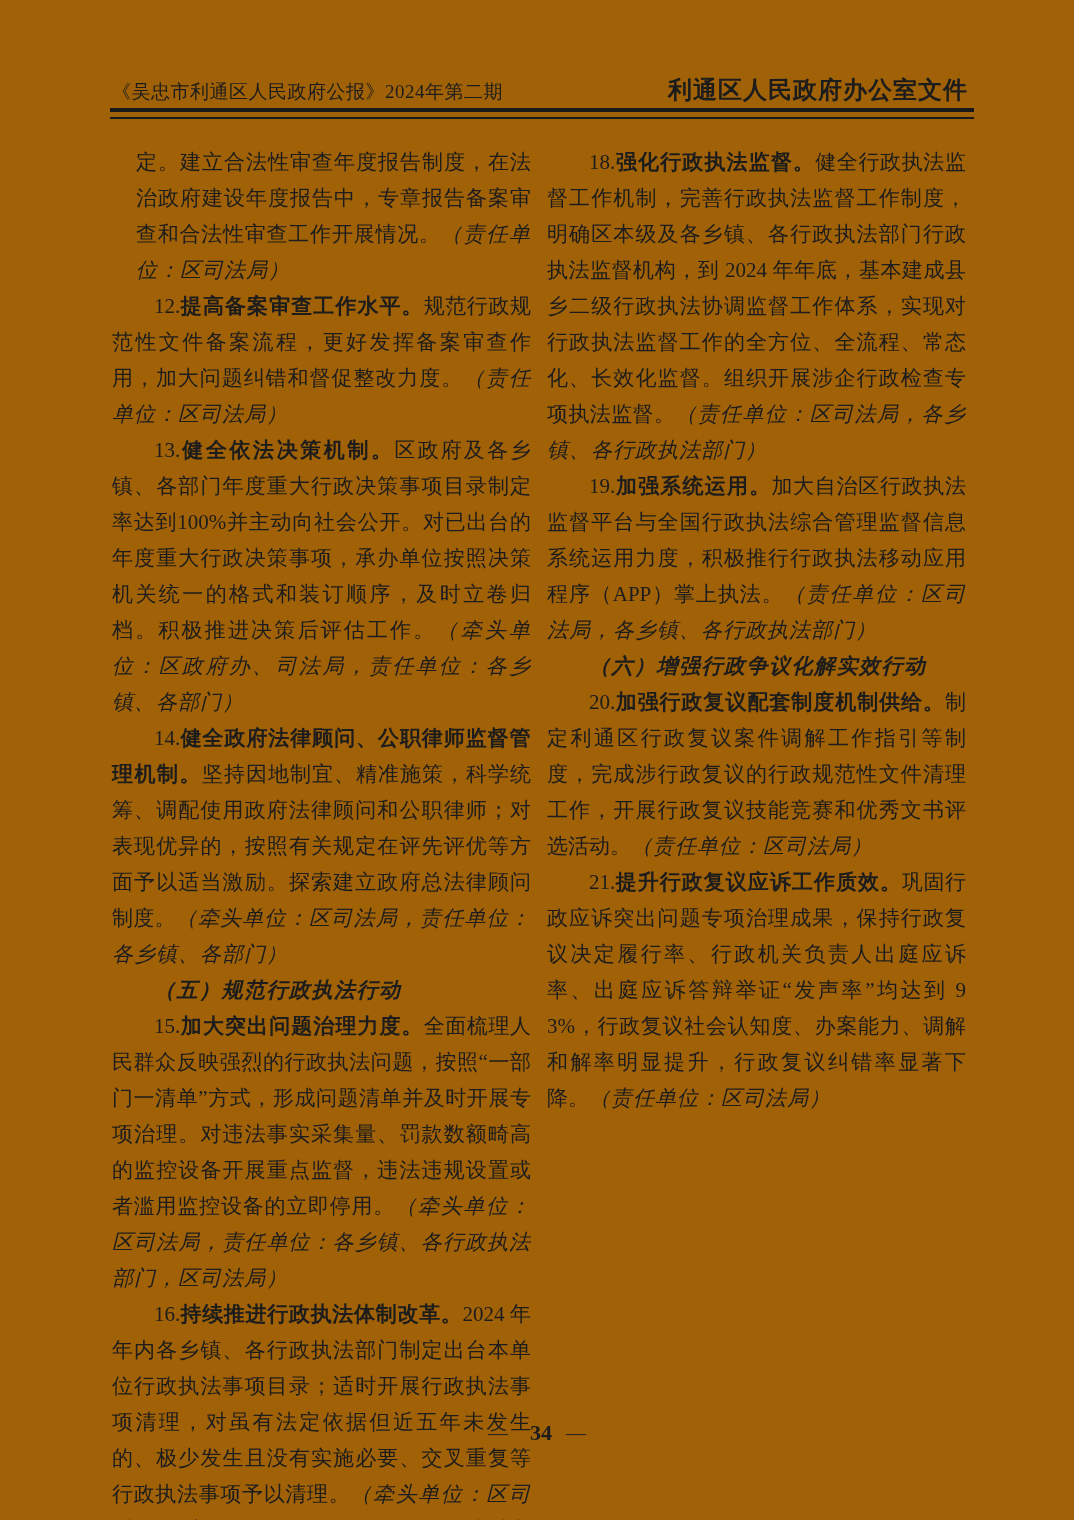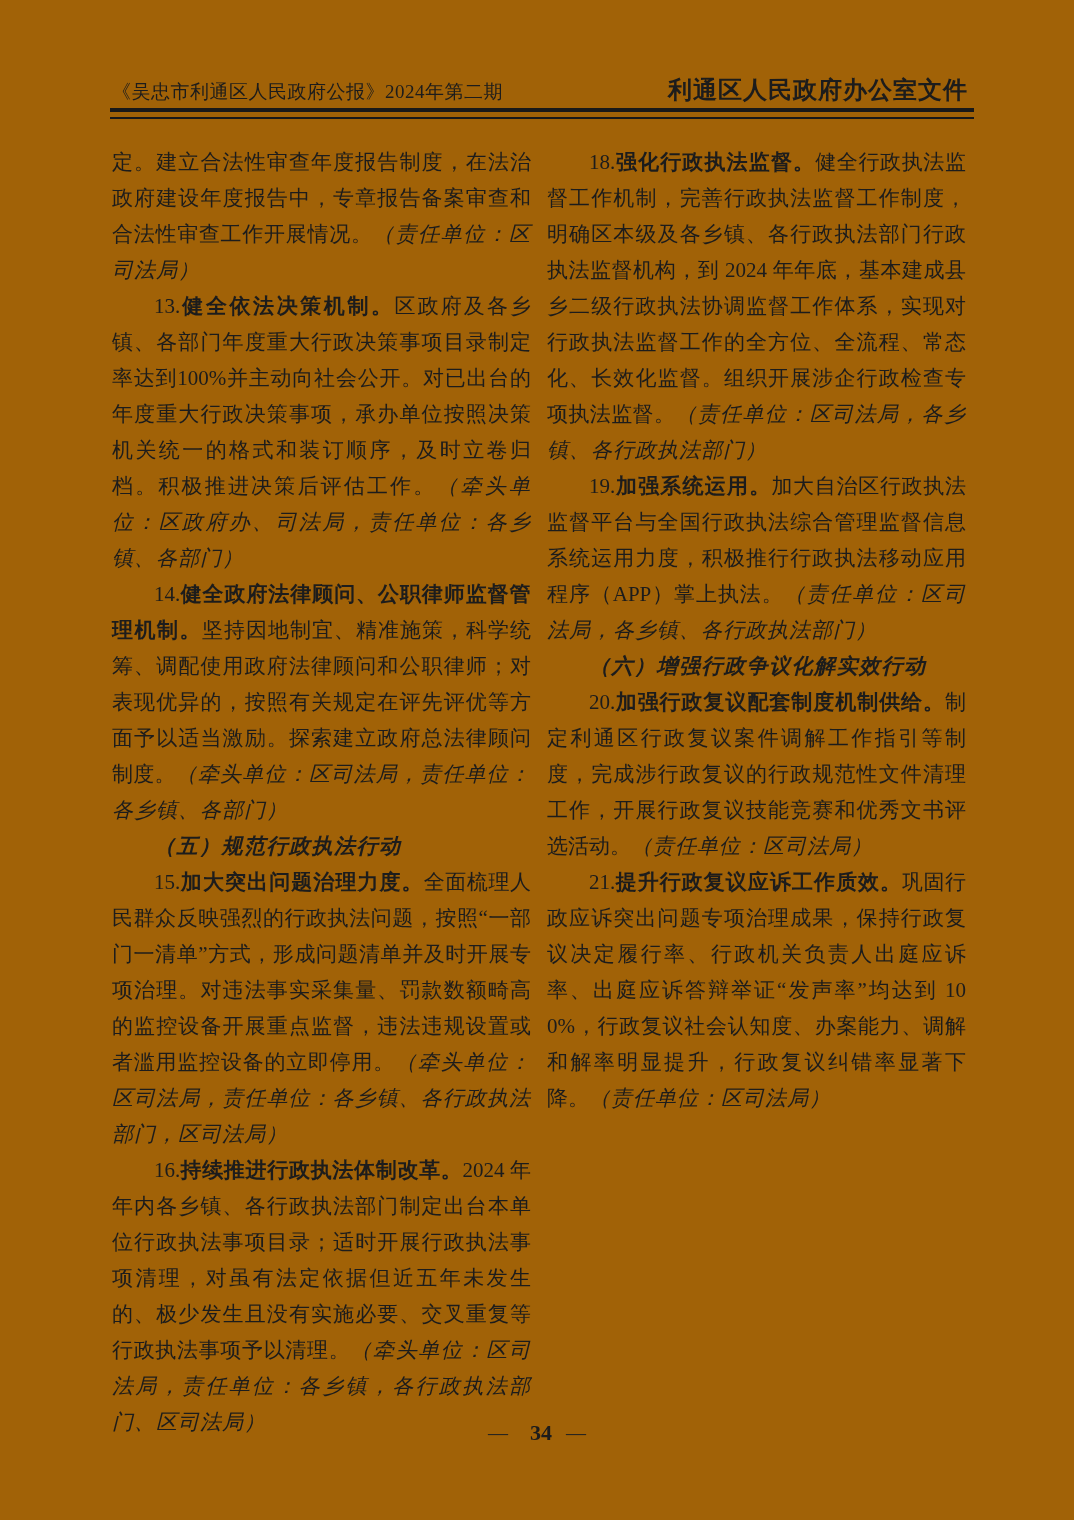--- a/index.html
+++ b/index.html
@@ -39,21 +39,21 @@
   }
   .col{width:419px;}
   .para{
     margin:0;
     font-size:21px;
     line-height:36px;
     text-align:justify;
     text-indent:42px;
     word-break:break-all;
   }
-  .para.continuation{text-indent:0;}
+  .para.continuation{text-indent:0;margin-left:24px;}
   .para.section{font-weight:700;}
   .seg-num{font-family:"Liberation Serif","DejaVu Serif",serif;}
   .seg-bold{
     font-weight:700;
     font-family:"Liberation Sans","DejaVu Sans",sans-serif;
     letter-spacing:.5px;
   }
   .seg-normal{}
   .seg-kai{font-style:italic;letter-spacing:1px;}
   .seg-section{font-style:italic;font-weight:700;letter-spacing:1.5px;}
@@ -74,32 +74,33 @@
   <div class="header">
     <span class="hdr-left">《吴忠市利通区人民政府公报》2024年第二期</span>
     <span class="hdr-right">利通区人民政府办公室文件</span>
   </div>
 
   <div class="header-rule"></div>
 
   <div class="columns">
     <div class="col" id="col-left">
         <p class="para continuation"><span class="seg-normal">定。建立合法性审查年度报告制度，在法治政府建设年度报告中，专章报告备案审查和合法性审查工作开展情况。</span><span class="seg-kai">（责任单位：区司法局）</span></p>
+        <p class="para item"><span class="seg-num">12.</span><span class="seg-bold">提高备案审查工作水平。</span><span class="seg-normal">规范行政规范性文件备案流程，更好发挥备案审查作用，加大问题纠错和督促整改力度。</span><span class="seg-kai">（责任单位：区司法局）</span></p>
         <p class="para item"><span class="seg-num">13.</span><span class="seg-bold">健全依法决策机制。</span><span class="seg-normal">区政府及各乡镇、各部门年度重大行政决策事项目录制定率达到100%并主动向社会公开。对已出台的年度重大行政决策事项，承办单位按照决策机关统一的格式和装订顺序，及时立卷归档。积极推进决策后评估工作。</span><span class="seg-kai">（牵头单位：区政府办、司法局，责任单位：各乡镇、各部门）</span></p>
         <p class="para item"><span class="seg-num">14.</span><span class="seg-bold">健全政府法律顾问、公职律师监督管理机制。</span><span class="seg-normal">坚持因地制宜、精准施策，科学统筹、调配使用政府法律顾问和公职律师；对表现优异的，按照有关规定在评先评优等方面予以适当激励。探索建立政府总法律顾问制度。</span><span class="seg-kai">（牵头单位：区司法局，责任单位：各乡镇、各部门）</span></p>
         <p class="para section"><span class="seg-section">（五）规范行政执法行动</span></p>
         <p class="para item"><span class="seg-num">15.</span><span class="seg-bold">加大突出问题治理力度。</span><span class="seg-normal">全面梳理人民群众反映强烈的行政执法问题，按照“一部门一清单”方式，形成问题清单并及时开展专项治理。对违法事实采集量、罚款数额畸高的监控设备开展重点监督，违法违规设置或者滥用监控设备的立即停用。</span><span class="seg-kai">（牵头单位：区司法局，责任单位：各乡镇、各行政执法部门，区司法局）</span></p>
         <p class="para item"><span class="seg-num">16.</span><span class="seg-bold">持续推进行政执法体制改革。</span><span class="seg-normal">2024 年年内各乡镇、各行政执法部门制定出台本单位行政执法事项目录；适时开展行政执法事项清理，对虽有法定依据但近五年未发生的、极少发生且没有实施必要、交叉重复等行政执法事项予以清理。</span><span class="seg-kai">（牵头单位：区司法局，责任单位：各乡镇，各行政执法部门、区司法局）</span></p>
       </div>
     <div class="col" id="col-right">
         <p class="para item"><span class="seg-num">18.</span><span class="seg-bold">强化行政执法监督。</span><span class="seg-normal">健全行政执法监督工作机制，完善行政执法监督工作制度，明确区本级及各乡镇、各行政执法部门行政执法监督机构，到 2024 年年底，基本建成县乡二级行政执法协调监督工作体系，实现对行政执法监督工作的全方位、全流程、常态化、长效化监督。组织开展涉企行政检查专项执法监督。</span><span class="seg-kai">（责任单位：区司法局，各乡镇、各行政执法部门）</span></p>
         <p class="para item"><span class="seg-num">19.</span><span class="seg-bold">加强系统运用。</span><span class="seg-normal">加大自治区行政执法监督平台与全国行政执法综合管理监督信息系统运用力度，积极推行行政执法移动应用程序（APP）掌上执法。</span><span class="seg-kai">（责任单位：区司法局，各乡镇、各行政执法部门）</span></p>
         <p class="para section"><span class="seg-section">（六）增强行政争议化解实效行动</span></p>
         <p class="para item"><span class="seg-num">20.</span><span class="seg-bold">加强行政复议配套制度机制供给。</span><span class="seg-normal">制定利通区行政复议案件调解工作指引等制度，完成涉行政复议的行政规范性文件清理工作，开展行政复议技能竞赛和优秀文书评选活动。</span><span class="seg-kai">（责任单位：区司法局）</span></p>
-        <p class="para item"><span class="seg-num">21.</span><span class="seg-bold">提升行政复议应诉工作质效。</span><span class="seg-normal">巩固行政应诉突出问题专项治理成果，保持行政复议决定履行率、行政机关负责人出庭应诉率、出庭应诉答辩举证“发声率”均达到 100%，行政复议社会认知度、办案能力、调解和解率明显提升，行政复议纠错率显著下降。</span><span class="seg-kai">（责任单位：区司法局）</span></p>
+        <p class="para item"><span class="seg-num">21.</span><span class="seg-bold">提升行政复议应诉工作质效。</span><span class="seg-normal">巩固行政应诉突出问题专项治理成果，保持行政复议决定履行率、行政机关负责人出庭应诉率、出庭应诉答辩举证“发声率”均达到 93%，行政复议社会认知度、办案能力、调解和解率明显提升，行政复议纠错率显著下降。</span><span class="seg-kai">（责任单位：区司法局）</span></p>
       </div>
   </div>
 
   <div class="footer">
     <span class="dash">—</span>
     <span class="pagenum">34</span>
     <span class="dash">—</span>
   </div>
 
 </div>

